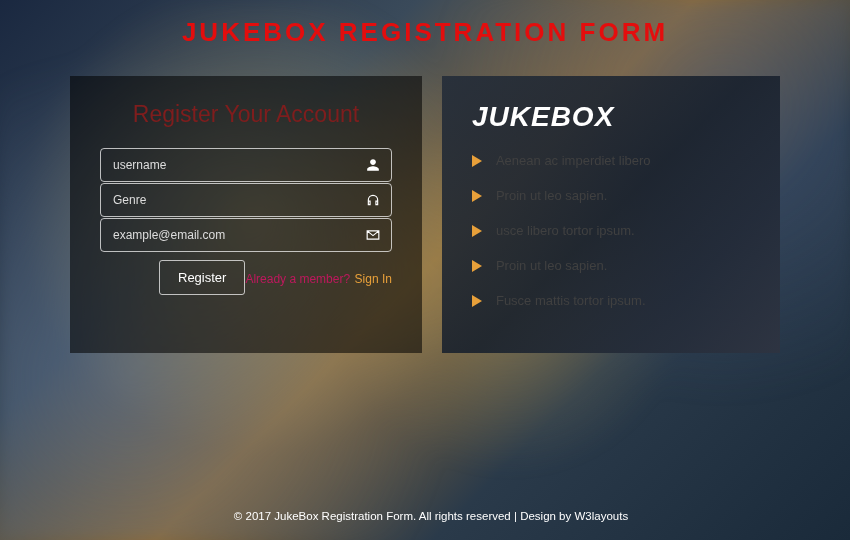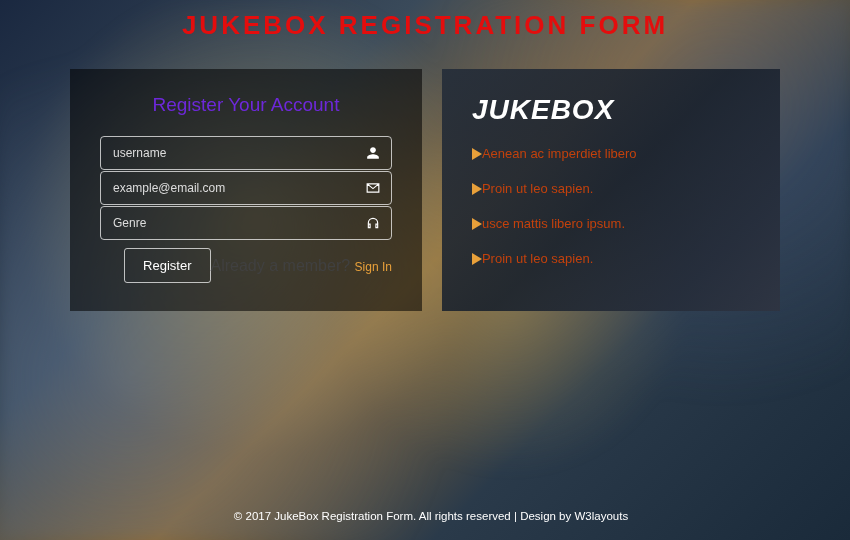--- a/index.html
+++ b/index.html
@@ -1,37 +1,37 @@
 <!DOCTYPE html>
 <html><head>
 <meta charset="utf-8">
 <style>
 *{margin:0;padding:0;box-sizing:border-box}
 body{font-family:Arial,sans-serif;width:850px;height:540px;overflow:hidden;position:relative;background:linear-gradient(135deg,#1a2840 0%,#3a4a5a 30%,#8a6a3a 50%,#2a3a4a 70%,#1a2a3a 100%)}
 .bg-blur{position:absolute;inset:0;background:radial-gradient(circle at 30% 40%,rgba(200,180,120,0.5)0%,transparent 35%),radial-gradient(circle at 60% 55%,rgba(180,160,100,0.4)0%,transparent 30%),radial-gradient(circle at 15% 70%,rgba(100,120,150,0.5)0%,transparent 40%),radial-gradient(circle at 85% 20%,rgba(80,100,140,0.4)0%,transparent 35%);filter:blur(8px)}
-.content{position:relative;z-index:1;padding:10px 70px 0}
+.content{position:relative;z-index:1;padding:17px 70px 0}
 .title{text-align:center;color:#e40d0d;font-weight:bold;font-size:26px;letter-spacing:3px;margin-bottom:28px}
 .panels{display:flex;gap:20px}
 .panel{background:rgba(0,0,0,0.55);padding:25px 30px;color:#fff}
 .left{flex:1.05}
 .right{flex:1;position:relative;padding:25px 30px}
 .right::before{content:"";position:absolute;inset:0;background:linear-gradient(135deg,#2a3545 0%,#1a2535 50%,#3a4050 100%);opacity:0.7}
 .right>*{position:relative}
-.form-title{font-size:19px;font-weight:normal;text-align:center;margin-bottom:20px;color:#6d28d9}
+.form-title{font-size:23px;font-weight:normal;text-align:center;margin-bottom:20px;color:#7f1d1d}
 .field{position:relative;margin-bottom:1px}
 .field input{width:100%;background:transparent;border:1px solid rgba(255,255,255,0.7);border-radius:4px;padding:9px 36px 9px 12px;color:#fff;font-size:12px;outline:none}
 .field input::placeholder{color:#ddd;font-size:12px}
 .field .icon{position:absolute;right:12px;top:50%;transform:translateY(-50%);width:14px;height:14px;fill:#fff}
 .form-footer{display:flex;align-items:center;justify-content:flex-end;margin-top:8px}
 .register-btn{background:transparent;border:1px solid rgba(255,255,255,0.7);color:#fff;padding:9px 18px;font-size:13px;cursor:pointer;border-radius:3px}
-.member-text{font-size:16px;color:#404040}
+.member-text{font-size:12px;color:#be185d}
 .signin-link{color:#e8a03a;text-decoration:none;font-size:12px}
 .brand{font-size:28px;font-weight:bold;font-style:italic;letter-spacing:1px;margin-bottom:20px;color:#fff}
 .feature-list{list-style:none}
-.feature-list li{display:flex;align-items:center;margin-bottom:20px;font-size:13px;color:#c2410c}
+.feature-list li{display:flex;align-items:center;gap:14px;margin-bottom:20px;font-size:13px;color:#404040}
 .bullet{width:0;height:0;border-top:6px solid transparent;border-bottom:6px solid transparent;border-left:10px solid #e8a03a}
 .footer{position:absolute;bottom:18px;left:12px;right:0;text-align:center;color:#fff;font-size:11.5px}
 .footer a{color:#fff;text-decoration:none}
 </style>
 </head>
 <body>
 
 <div class="bg-blur"></div>
 
 <div class="content">
@@ -42,30 +42,30 @@
       <h2 class="form-title">Register Your Account</h2>
 
       <div class="field">
         <input type="text" placeholder="username" style="">
         <svg class="icon" viewBox="0 0 24 24">
             <path d="M12 12c2.7 0 5-2.3 5-5s-2.3-5-5-5-5 2.3-5 5 2.3 5 5 5zm0 2c-3.3 0-10 1.7-10 5v3h20v-3c0-3.3-6.7-5-10-5z"></path>
           </svg>
       </div>
 
       <div class="field">
-        <input type="text" placeholder="example@email.com" style="">
+        <input type="text" placeholder="Genre" style="">
         <svg class="icon" viewBox="0 0 24 24">
-            <path fill="none" stroke="#fff" stroke-width="2" d="M2 5h20v14H2z M2 5l10 8 10-8"></path>
+            <path fill="none" stroke="#fff" stroke-width="2" d="M4 14v-2a8 8 0 0116 0v2M4 14h3v6H4zM20 14h-3v6h3z"></path>
           </svg>
       </div>
 
       <div class="field">
-        <input type="text" placeholder="Genre" style="">
+        <input type="text" placeholder="example@email.com" style="">
         <svg class="icon" viewBox="0 0 24 24">
-            <path fill="none" stroke="#fff" stroke-width="2" d="M4 14v-2a8 8 0 0116 0v2M4 14h3v6H4zM20 14h-3v6h3z"></path>
+            <path fill="none" stroke="#fff" stroke-width="2" d="M2 5h20v14H2z M2 5l10 8 10-8"></path>
           </svg>
       </div>
 
 
 
       <div class="form-footer">
         <button class="register-btn">Register</button>
         <div>
           <span class="member-text">Already a member?</span>
           <a href="#" class="signin-link">Sign In</a>
@@ -79,25 +79,29 @@
         <li>
             <span class="bullet"></span>
             <span>Aenean ac imperdiet libero</span>
           </li>
         <li>
             <span class="bullet"></span>
             <span>Proin ut leo sapien.</span>
           </li>
         <li>
             <span class="bullet"></span>
-            <span>usce mattis libero ipsum.</span>
+            <span>usce libero tortor ipsum.</span>
           </li>
         <li>
             <span class="bullet"></span>
             <span>Proin ut leo sapien.</span>
+          </li>
+        <li>
+            <span class="bullet"></span>
+            <span>Fusce mattis tortor ipsum.</span>
           </li>
       </ul>
     </div>
   </div>
 </div>
 
 <div class="footer">
   <span>© 2017 JukeBox Registration Form. All rights reserved | Design by </span><a href="#">W3layouts</a>
 </div>
 

